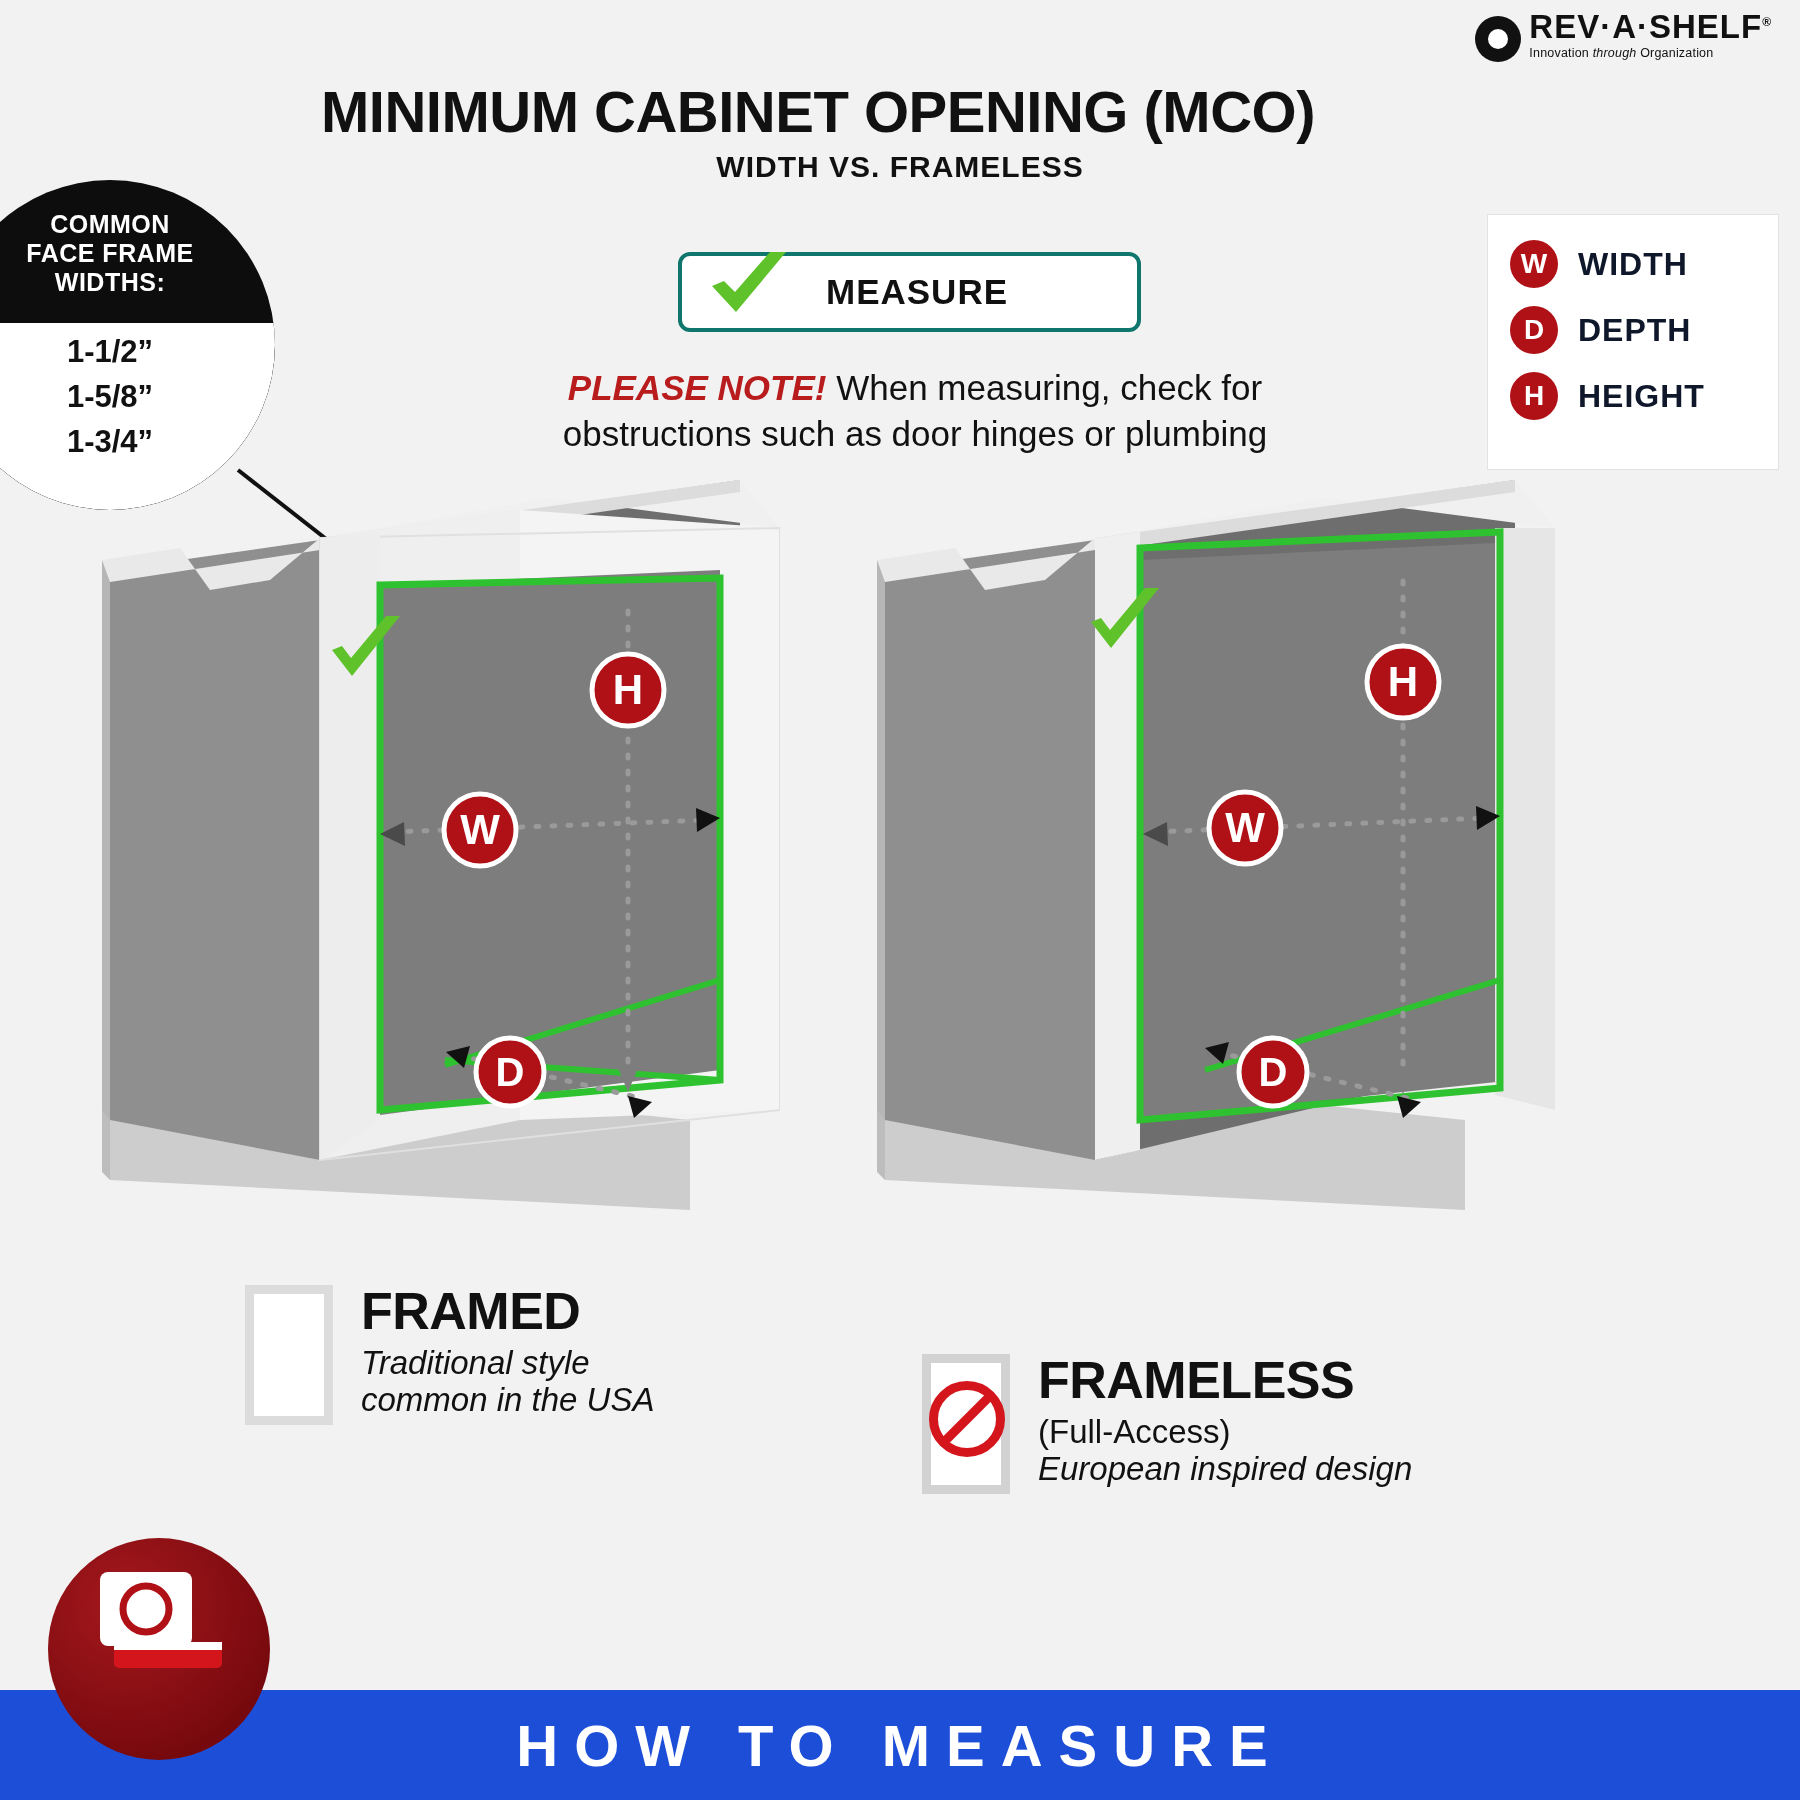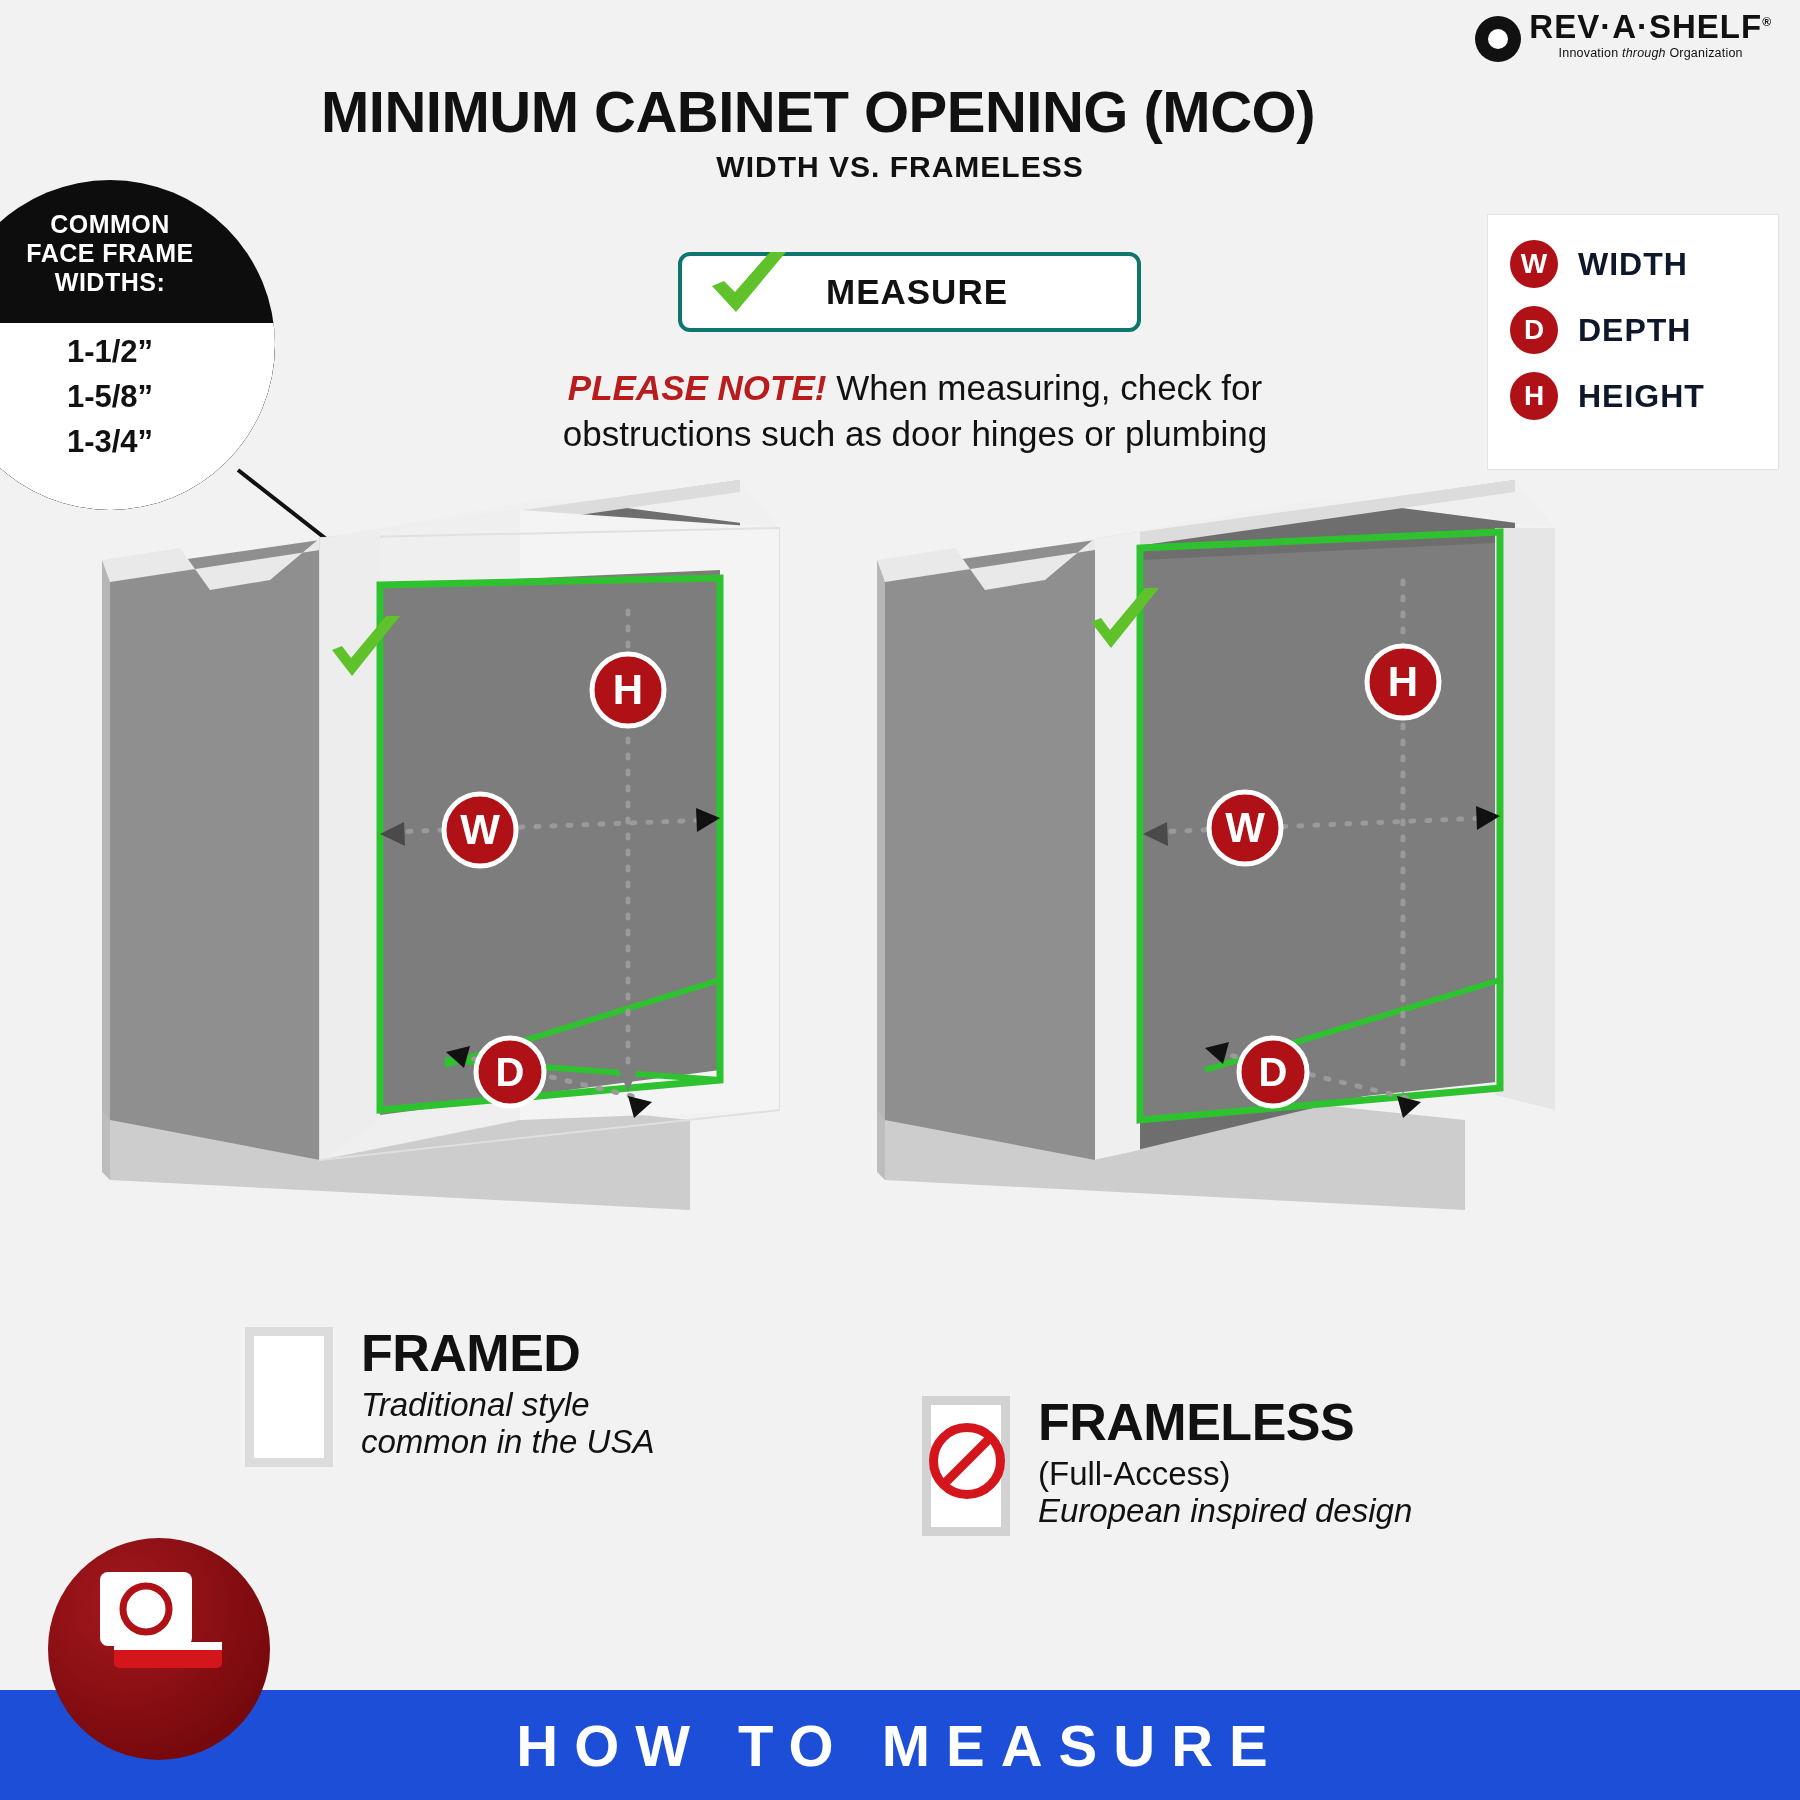--- a/index.html
+++ b/index.html
@@ -12,21 +12,21 @@
   }
   .stage{position:absolute;inset:0;}
 
   
   .logo{position:absolute;right:28px;top:10px;display:flex;align-items:flex-start;gap:8px;}
   .logo-mark{width:46px;height:46px;border-radius:50%;background:#111;position:relative;margin-top:6px;}
   .logo-mark:after{content:"";position:absolute;left:13px;top:13px;width:20px;height:20px;border-radius:50%;background:#fff;}
   .logo-text{display:flex;flex-direction:column;line-height:1;}
   .logo-main{font-size:33px;font-weight:bold;letter-spacing:1px;color:#111;}
   .logo-main sup{font-size:12px;vertical-align:super;}
-  .logo-sub{font-size:12.5px;color:#111;margin-top:4px;letter-spacing:.2px;text-align:center;}
+  .logo-sub{font-size:12.5px;color:#111;margin-top:4px;letter-spacing:.2px;}
   .logo-sub i{font-style:italic;}
 
   
   .title{position:absolute;top:78px;left:0;width:1636px;text-align:center;font-size:58px;font-weight:bold;color:#111;letter-spacing:-0.5px;}
   .subtitle{position:absolute;top:150px;left:0;width:1800px;text-align:center;font-size:30px;font-weight:bold;color:#111;letter-spacing:1px;}
 
   
   .widths-circle{
     position:absolute;left:-55px;top:180px;width:330px;height:330px;border-radius:50%;
     background:#0d0d0d;color:#fff;overflow:hidden;
@@ -67,21 +67,21 @@
     box-shadow:0 0 0 3px #fff;
   }
   .legend-text{margin-left:20px;font-size:32px;font-weight:bold;color:#0f172a;letter-spacing:1px;}
 
   
   .cab{position:absolute;top:420px;}
   .cab.left{left:80px;}
   .cab.right{left:855px;}
 
   
-  .bottom-item{position:absolute;display:flex;align-items:flex-start;margin-top:42px;}
+  .bottom-item{position:absolute;display:flex;align-items:flex-start;}
   .bi-left{left:245px;top:1285px;}
   .bi-right{left:910px;top:1354px;padding-left:12px;}
   .swatch{width:88px;height:140px;background:#fff;border:9px solid #dcdcdc;box-sizing:border-box;position:relative;}
   .swatch.frameless{border:9px solid #d2d2d2;}
   .no-sign{position:absolute;left:-2px;top:18px;width:76px;height:76px;border-radius:50%;border:9px solid #d4161c;box-sizing:border-box;}
   .no-sign:after{content:"";position:absolute;left:50%;top:-1px;width:9px;height:60px;background:#d4161c;transform:translateX(-50%) rotate(45deg);transform-origin:center;}
   .bi-text{margin-left:28px;}
   .bi-title{font-size:52px;font-weight:bold;color:#111;line-height:1;letter-spacing:-0.5px;}
   .bi-sub{font-size:33px;font-style:italic;color:#111;line-height:1.12;margin-top:8px;}
   .bi-sub .plain{font-style:normal;}

